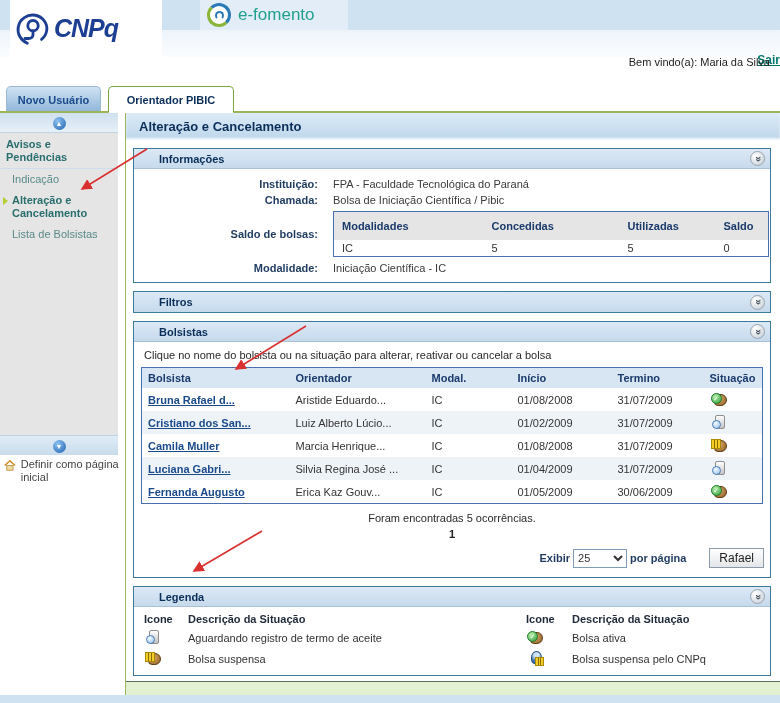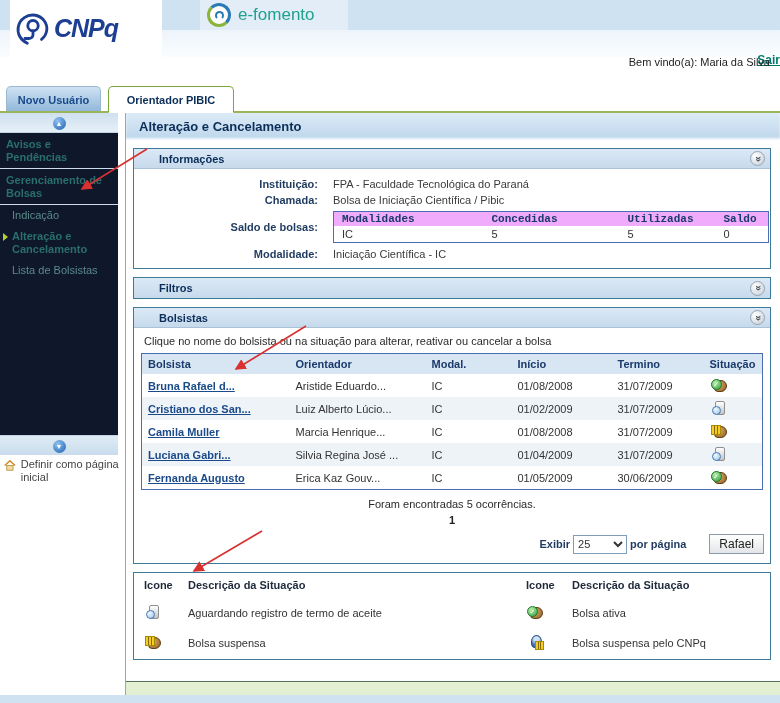--- a/index.html
+++ b/index.html
@@ -19,21 +19,21 @@
   .sair { position:absolute; right:0; top:35px; color:#00766c; font-weight:bold; font-size:12px; text-decoration:underline; cursor:pointer; z-index:3;margin-top:18px; }
   .welcome { position:absolute; right:10px; top:56px; font-size:11px; color:#222; z-index:3; }
 
   
   .tab { position:absolute; top:86px; height:26px; border-radius:5px 5px 0 0; font-weight:bold; font-size:11px; display:flex; align-items:center; justify-content:center; cursor:pointer; }
   .tab-novo { left:6px; width:95px; background:linear-gradient(#cfe2f2,#8fb6d9); color:#1a4a8a; border:1px solid #9ab8d4; border-bottom:none; z-index:1; }
   .tab-coord { left:108px; width:126px; height:27px; background:#fff; color:#0b2e59; border:1px solid #7aa83f; border-bottom:1px solid #fff; z-index:4; }
   .tab-line { position:absolute; top:111px; left:0; right:0; height:2px; background:#9cb559; z-index:2; }
 
   
-  .sidebar { position:absolute; left:0; top:113px; width:118px; height:342px; background:#0f172a; z-index:1; }
+  .sidebar { position:absolute; left:0; top:113px; width:118px; height:342px; background:#e5e5e5; z-index:1; }
   .side-toprow { text-align:center; padding:3px 0 2px; background:linear-gradient(#cfe0ef,#e6f0f8); border-bottom:1px solid #c2d4e4; }
   .circle-btn { display:inline-block; width:13px; height:13px; border-radius:50%; background:radial-gradient(circle at 35% 30%,#8ec2f0,#1c5fae); color:#fff; font-size:7px; line-height:13px; text-align:center; font-weight:bold; cursor:pointer; }
   .side-h { color:#2a6e6e; font-weight:bold; font-size:11px; padding:5px 4px 4px 6px; line-height:13px; border-bottom:1px solid #cddded; }
   .side-items { list-style:none; }
   .side-items li { padding:4px 4px 4px 12px; color:#5a8a8a; font-size:11px; line-height:13px; cursor:pointer; position:relative; }
   .side-items li.active { color:#2a6e6e; font-weight:bold; }
   .side-items li.active .tri { position:absolute; left:3px; top:7px; width:0; height:0; border-left:5px solid #b6cc33; border-top:4px solid transparent; border-bottom:4px solid transparent; }
   .side-botrow { position:absolute; bottom:0; left:0; right:0; text-align:center; padding:3px 0 2px; background:linear-gradient(#dfecf6,#c9dcec); border-top:1px solid #c2d4e4; }
   .homepage { position:absolute; left:4px; top:458px; width:118px; display:flex; gap:5px; align-items:flex-start; cursor:pointer; }
   .homepage span { color:#444; font-size:11px; line-height:13px; }
@@ -48,39 +48,39 @@
   .chev { width:15px; height:15px; border-radius:50%; background:radial-gradient(circle at 35% 30%,#ffffff,#c4cdd6); border:1px solid #98a4b0; color:#45525e; display:inline-flex; align-items:center; justify-content:center; cursor:pointer; flex:none; }
   .chev i { font-style:normal; font-size:10px; line-height:1; transform:rotate(90deg); font-weight:bold; }
 
   
   .info-body { padding:7px 8px 6px; }
   .info-row { display:grid; grid-template-columns:176px 1fr; column-gap:15px; padding:2px 0; }
   .info-row .lbl { text-align:right; font-weight:bold; color:#1e3a5f; }
   .info-row .val { color:#3a3a3a; }
   .info-row.saldo .lbl { align-self:center; }
   table.mini { border-collapse:collapse; border:1px solid #4a6eb0; width:436px; margin:1px 0; }
-  table.mini th { background:#f0abfc; color:#1a3a6b; font-size:11px; text-align:left; padding:1px 8px; font-weight:bold;font-family:Liberation Mono, monospace; }
+  table.mini th { background:#e5e5e5; color:#1a3a6b; font-size:11px; text-align:left; padding:8px 8px; font-weight:bold; }
   table.mini td { padding:2px 8px; color:#333; background:#fff; }
 
   
   .hint { padding:7px 10px 5px; color:#2a2a2a; }
   table.grid { border-collapse:collapse; border:1px solid #4a6eb0; width:622px; margin:1px auto 0; table-layout:fixed; }
   table.grid th { background:#d8e6f4; color:#1a3a6b; text-align:left; padding:4px 6px; font-weight:bold; font-size:11px; }
   table.grid td { padding:3px 6px; color:#333; height:16px; }
   table.grid tbody tr:nth-child(even) td { background:#eef3f8; }
   table.grid a { color:#1a4a8a; font-weight:bold; text-decoration:underline; cursor:pointer; }
   .results { text-align:center; padding-top:8px; color:#2a2a2a; }
   .pageno { text-align:center; font-weight:bold; color:#222; padding:4px 0 2px; }
   .pager { display:flex; align-items:center; justify-content:flex-end; gap:3px; padding:6px 6px 9px 0; }
   .pager b { color:#1e3a5f; }
   .pager select { font-size:11px; width:54px; height:19px; border:1px solid #7f9db9; background:#fff; color:#333; }
   .pager button { margin-left:20px; font-size:12px; padding:2px 9px; background:linear-gradient(#ffffff,#e3e5e8); border:1px solid #8a9aa8; color:#222; cursor:pointer; }
 
   
-  .legend-body { display:grid; grid-template-columns:44px 338px 46px 1fr; padding:6px 8px 8px 10px; row-gap:13px; align-items:center; }
+  .legend-body { display:grid; grid-template-columns:44px 338px 46px 1fr; padding:6px 8px 8px 10px; row-gap:4px; align-items:center; }
   .legend-body .lh { font-weight:bold; color:#1e2a3a; }
   .legend-body .ld { color:#333; }
 
   
   .sicon { display:inline-block; width:19px; height:17px; position:relative; vertical-align:middle; }
   .sicon::before, .sicon::after { content:""; position:absolute; box-sizing:border-box; }
   .sicon.ativa::before, .sicon.suspensa::before { left:4px; top:3px; width:13px; height:12px; border-radius:3px 6px 6px 4px; background:radial-gradient(circle at 35% 35%,#e0b070,#8a5a22); border:1px solid #5f4012; }
   .sicon.aguardando::before { left:5px; top:1px; width:10px; height:14px; background:linear-gradient(#ffffff,#c4c4c4); border:1px solid #8f8f8f; border-radius:2px; }
   .sicon.cnpq::before { left:5px; top:1px; width:11px; height:13px; border-radius:50% 50% 35% 35%; background:radial-gradient(circle at 50% 25%,#cfe4f6 25%,#4a7ab8 65%,#2a5a92); border:1px solid #2a5080; }
   .sicon.ativa::after { content:"✓"; left:1px; top:2px; width:11px; height:11px; border-radius:50%; background:radial-gradient(circle at 35% 30%,#b8f0a8,#2f9e3f); border:1px solid #1e7a2a; color:#fff; font-size:7px; line-height:9px; text-align:center; font-weight:bold; }
@@ -124,21 +124,20 @@
   <a class="sair">Sair</a>
   <div class="welcome">Bem vindo(a): Maria da Silva</div>
 
   <div class="tab tab-novo">Novo Usuário</div>
   <div class="tab tab-coord">Orientador PIBIC</div>
   <div class="tab-line"></div>
 
   <div class="sidebar">
     <div class="side-toprow"><span class="circle-btn">▲</span></div>
     <div class="side-h">Avisos e Pendências</div>
-    <div class="side-h">Gerenciamento de Bolsas</div>
     <ul class="side-items">
       <li><span>Indicação</span></li>
       <li class="active"><span class="tri"></span><span>Alteração e Cancelamento</span></li>
       <li><span>Lista de Bolsistas</span></li>
     </ul>
     <div class="side-botrow"><span class="circle-btn">▼</span></div>
   </div>
 
   <div class="homepage">
     <svg width="15" height="15" viewBox="0 0 15 15">
@@ -280,20 +279,26 @@
       <div class="pageno">1</div>
       <div class="pager">
         <b>Exibir</b>
         <select><option>25</option></select>
         <b>por página</b>
         <button>Rafael</button>
       </div>
     </section>
 
     <section class="box">
+      <div class="box-head">
+        <b>Legenda</b>
+        <span class="chev">
+            <i>»</i>
+          </span>
+      </div>
       <div class="legend-body">
         <span class="lh">Icone</span>
         <span class="lh">Descrição da Situação</span>
         <span class="lh">Icone</span>
         <span class="lh">Descrição da Situação</span>
 
         <span class="sicon aguardando"></span>
         <span class="ld">Aguardando registro de termo de aceite</span>
         <span class="sicon ativa"></span>
         <span class="ld">Bolsa ativa</span>

